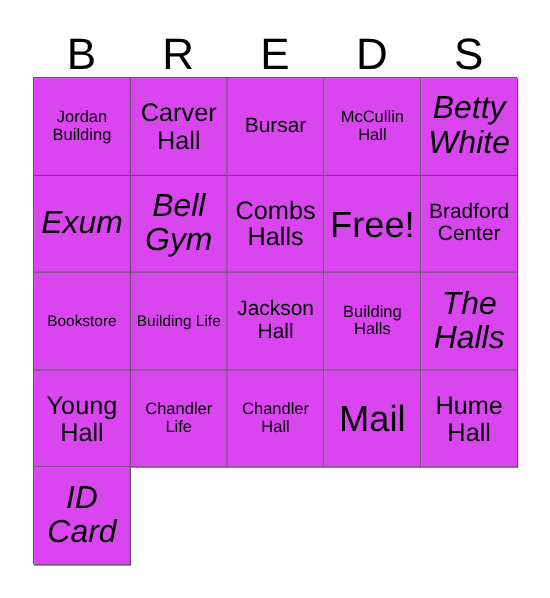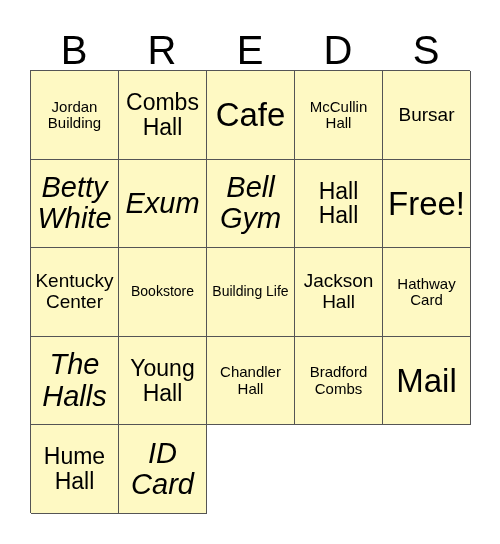--- a/index.html
+++ b/index.html
@@ -63,21 +63,21 @@
   .bingo-cell {
     box-sizing: border-box;
     border-right: 1px solid #555555;
     border-bottom: 1px solid #555555;
     display: flex;
     align-items: center;
     justify-content: center;
     text-align: center;
     padding: 1px 3px;
     overflow: hidden;
-    background: #fef9c3;
+    background: #d946ef;
   }
 
   .cell-text {
     display: block;
     width: 100%;
     line-height: 1.08;
     word-wrap: break-word;
     hyphens: none;
   }
 
@@ -101,76 +101,73 @@
     <div class="header-letter">D</div>
     <div class="header-letter">S</div>
   </div>
 
   <div id="bingo-grid">
 
     <div class="bingo-cell">
         <span class="cell-text sz-s">Jordan Building</span>
       </div>
     <div class="bingo-cell">
-        <span class="cell-text sz-l">Combs Hall</span>
+        <span class="cell-text sz-l">Carver Hall</span>
       </div>
     <div class="bingo-cell">
-        <span class="cell-text sz-xxl">Cafe</span>
+        <span class="cell-text sz-m">Bursar</span>
       </div>
     <div class="bingo-cell">
         <span class="cell-text sz-s">McCullin Hall</span>
-      </div>
-    <div class="bingo-cell">
-        <span class="cell-text sz-m">Bursar</span>
       </div>
 
     <div class="bingo-cell">
         <span class="cell-text sz-xl">Betty White</span>
       </div>
     <div class="bingo-cell">
         <span class="cell-text sz-xl">Exum</span>
       </div>
     <div class="bingo-cell">
         <span class="cell-text sz-xl">Bell Gym</span>
       </div>
 
     <div class="bingo-cell">
-        <span class="cell-text sz-l">Hall Hall</span>
+        <span class="cell-text sz-l">Combs Halls</span>
       </div>
     <div class="bingo-cell">
         <span class="cell-text sz-xxl">Free!</span>
       </div>
     <div class="bingo-cell">
-        <span class="cell-text sz-m">Kentucky Center</span>
+        <span class="cell-text sz-m">Bradford Center</span>
       </div>
     <div class="bingo-cell">
         <span class="cell-text sz-xs">Bookstore</span>
       </div>
 
     <div class="bingo-cell">
         <span class="cell-text sz-xs">Building Life</span>
       </div>
     <div class="bingo-cell">
         <span class="cell-text sz-m">Jackson Hall</span>
       </div>
     <div class="bingo-cell">
-        <span class="cell-text sz-s">Hathway Card</span>
+        <span class="cell-text sz-s">Building Halls</span>
       </div>
     <div class="bingo-cell">
         <span class="cell-text sz-xl">The Halls</span>
       </div>
     <div class="bingo-cell">
         <span class="cell-text sz-l">Young Hall</span>
       </div>
 
     <div class="bingo-cell">
-        <span class="cell-text sz-s">Chandler Hall</span>
+        <span class="cell-text sz-s">Chandler Life</span>
       </div>
     <div class="bingo-cell">
-        <span class="cell-text sz-s">Bradford Combs</span>
+        <span class="cell-text sz-s">Chandler Hall</span>
       </div>
     <div class="bingo-cell">
         <span class="cell-text sz-xxl">Mail</span>
       </div>
     <div class="bingo-cell">
         <span class="cell-text sz-l">Hume Hall</span>
       </div>
     <div class="bingo-cell">
         <span class="cell-text sz-xl">ID Card</span>
       </div>

